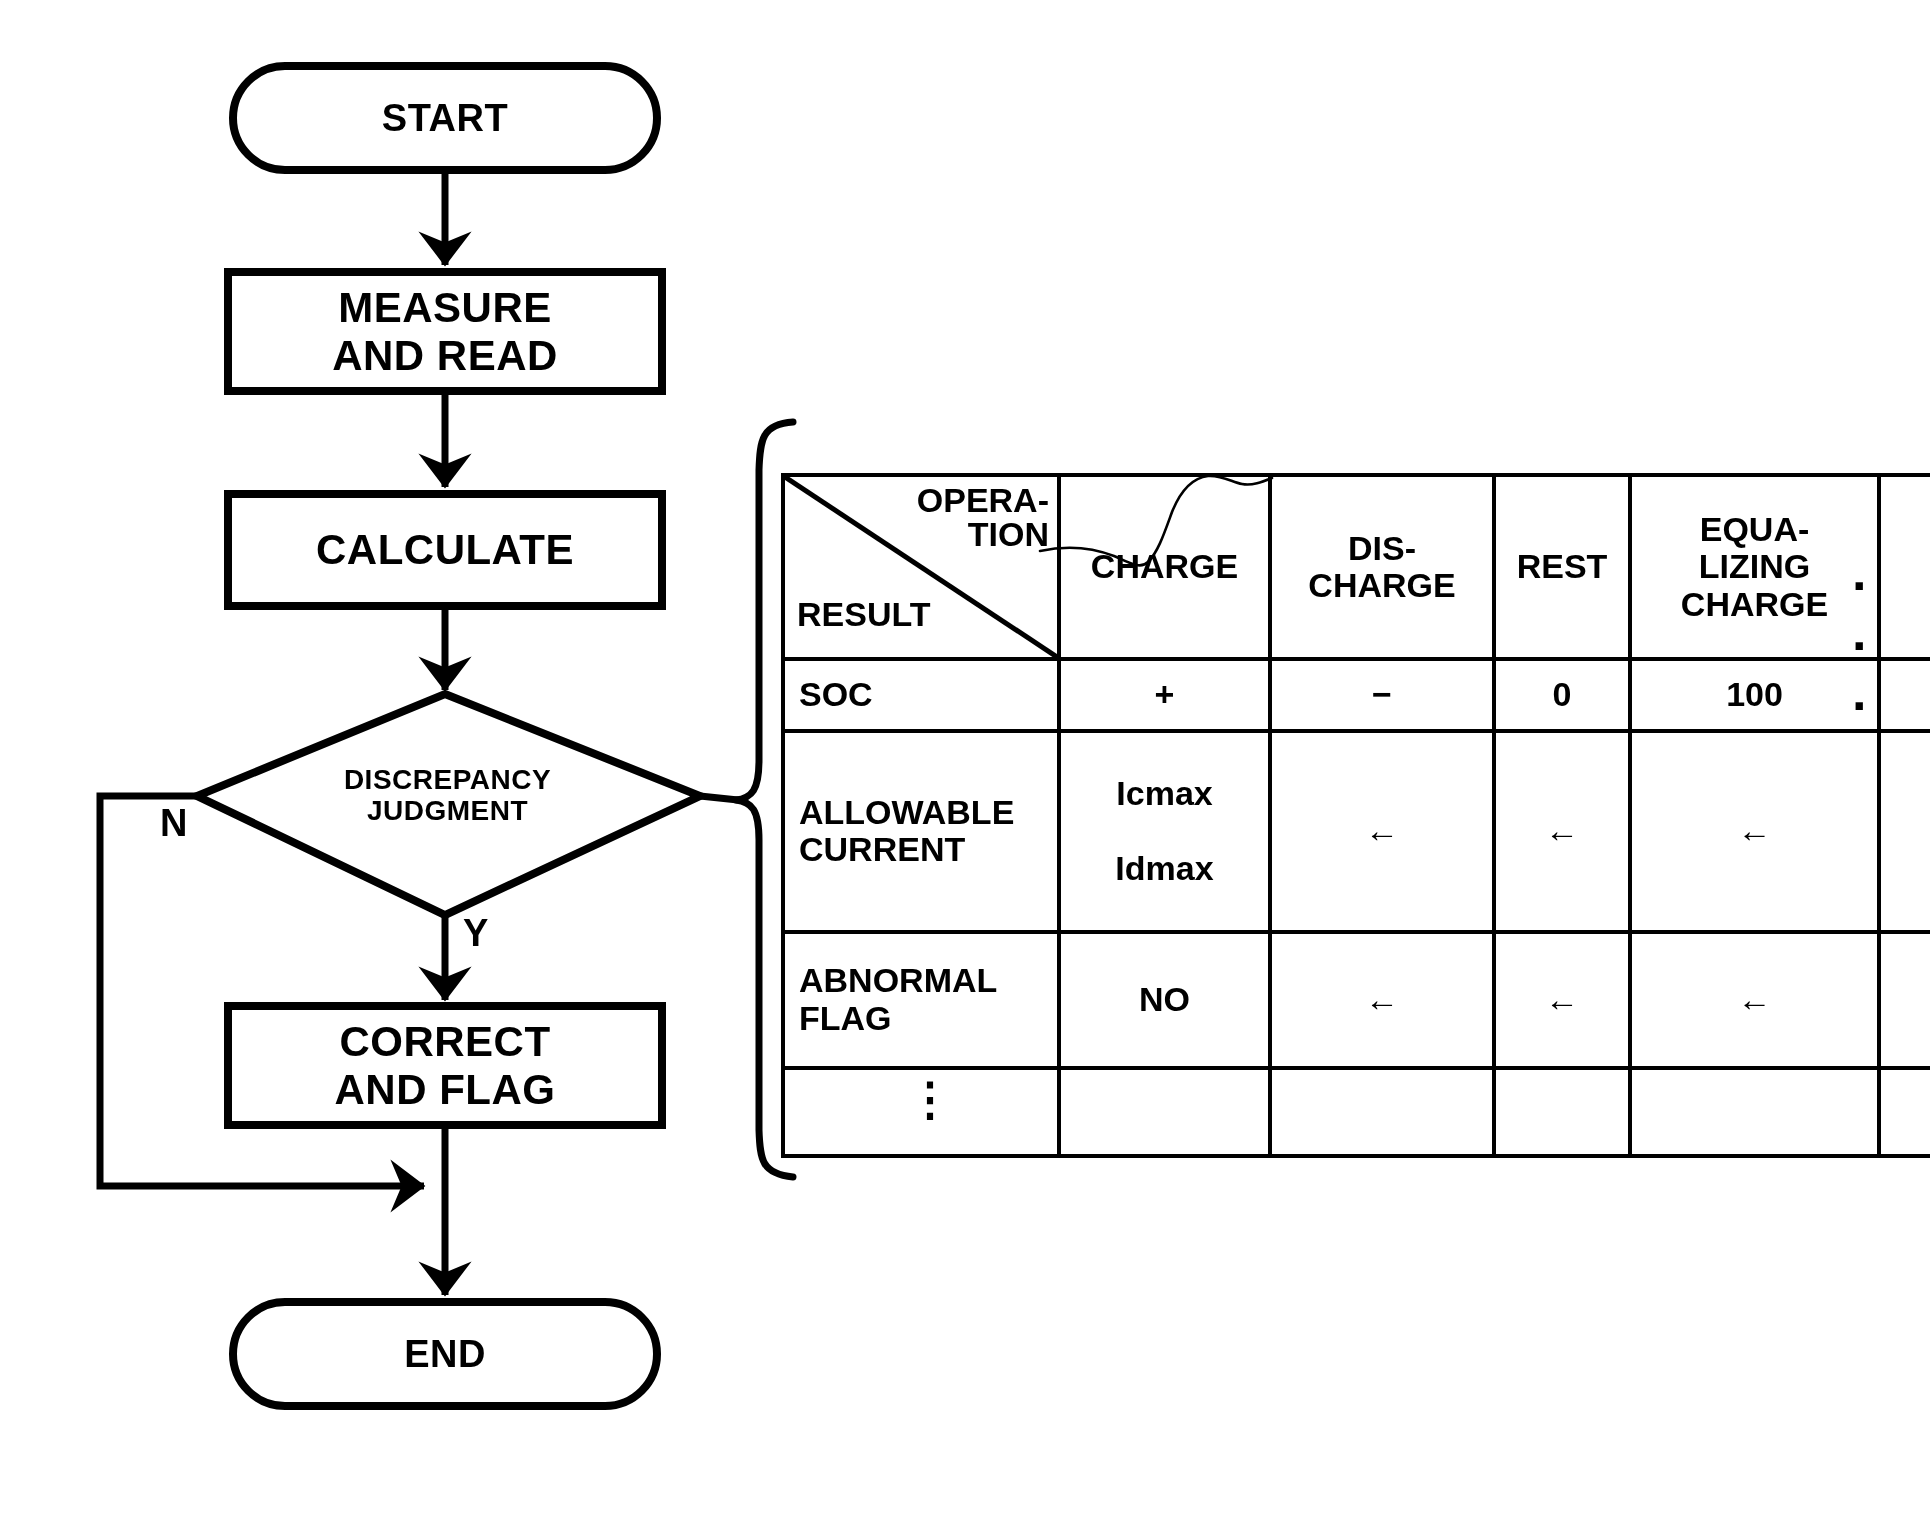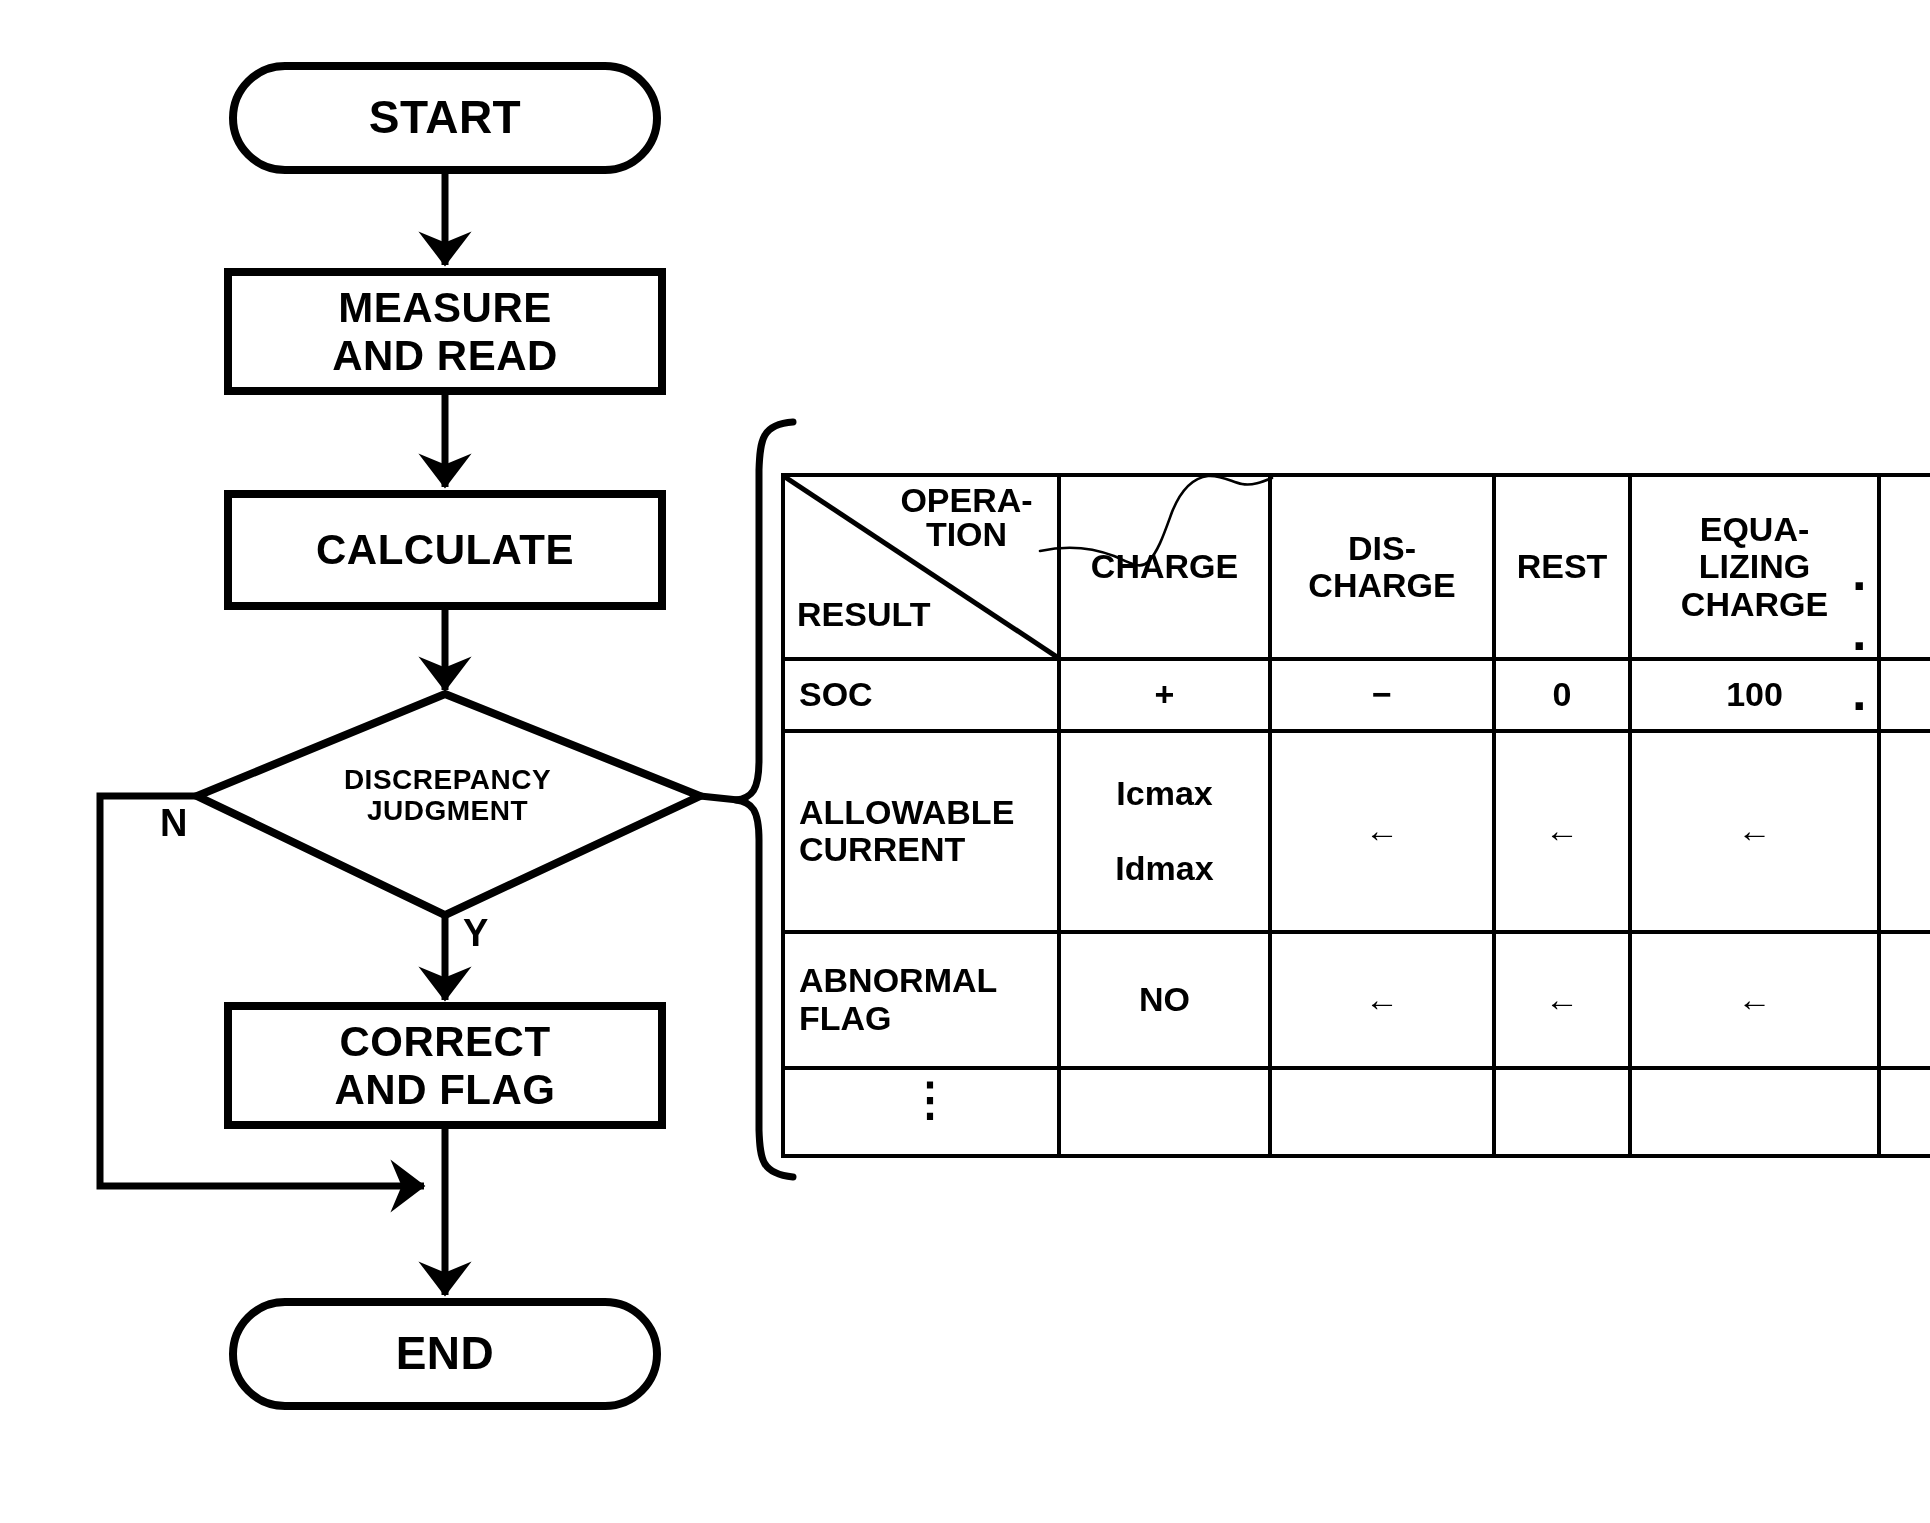--- a/index.html
+++ b/index.html
@@ -28,21 +28,21 @@
     font-weight: bold;
     color: #000;
     line-height: 1.12;
     letter-spacing: 0.5px;
     white-space: pre-line;
     display: flex;
     align-items: center;
     justify-content: center;
     pointer-events: none;
   }
-  .f-terminal { font-size: 46px; }
+  .f-terminal { font-size: 38px; }
   .f-process  { font-size: 42px; }
   .f-decision { font-size: 28px; }
   .branch-label {
     position: absolute;
     font-size: 38px;
     font-weight: bold;
     color: #000;
   }
   
   #table-wrap {
@@ -91,21 +91,21 @@
     position: absolute;
     left: 0; top: 0;
     width: 100%; height: 100%;
   }
   .corner-cell .op-text {
     position: absolute;
     right: 8px;
     top: 6px;
     font-size: 34px;
     font-weight: bold;
-    text-align: center;
+    text-align: right;
     line-height: 1.0;
     white-space: pre-line;
     width: 165px;
   }
   .corner-cell .res-text {
     position: absolute;
     left: 12px;
     bottom: 24px;
     font-size: 34px;
     font-weight: bold;

